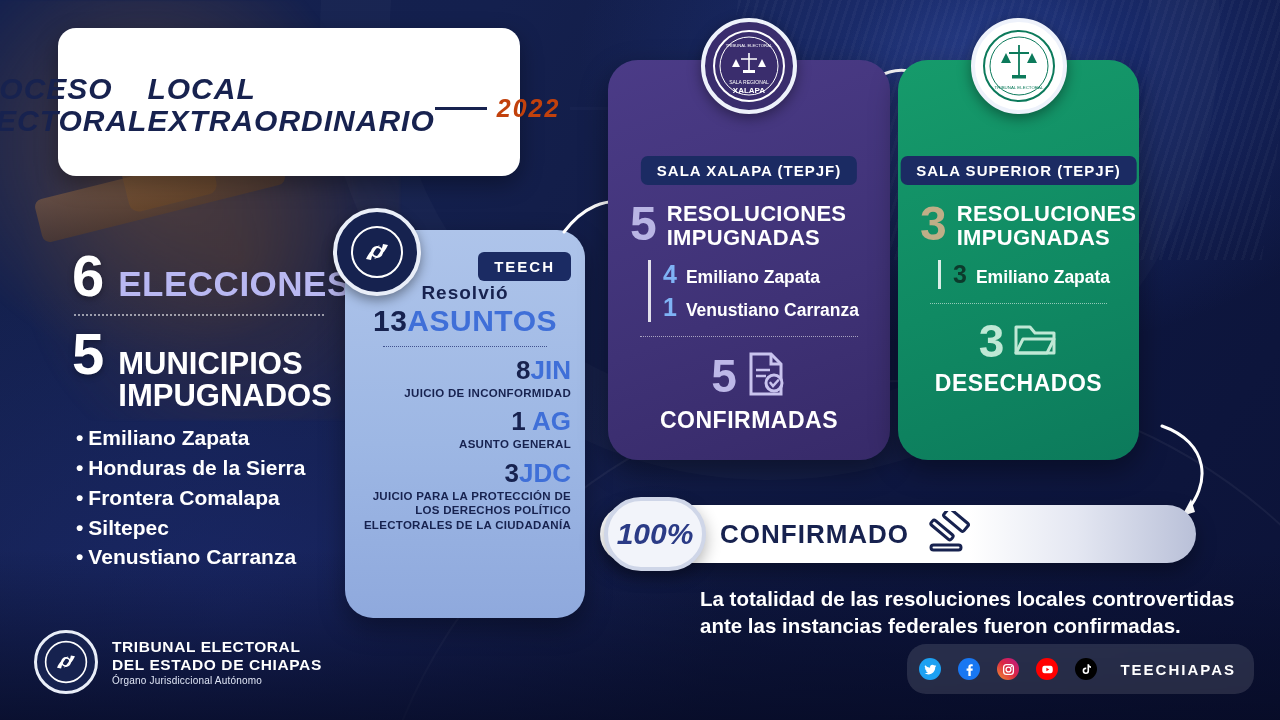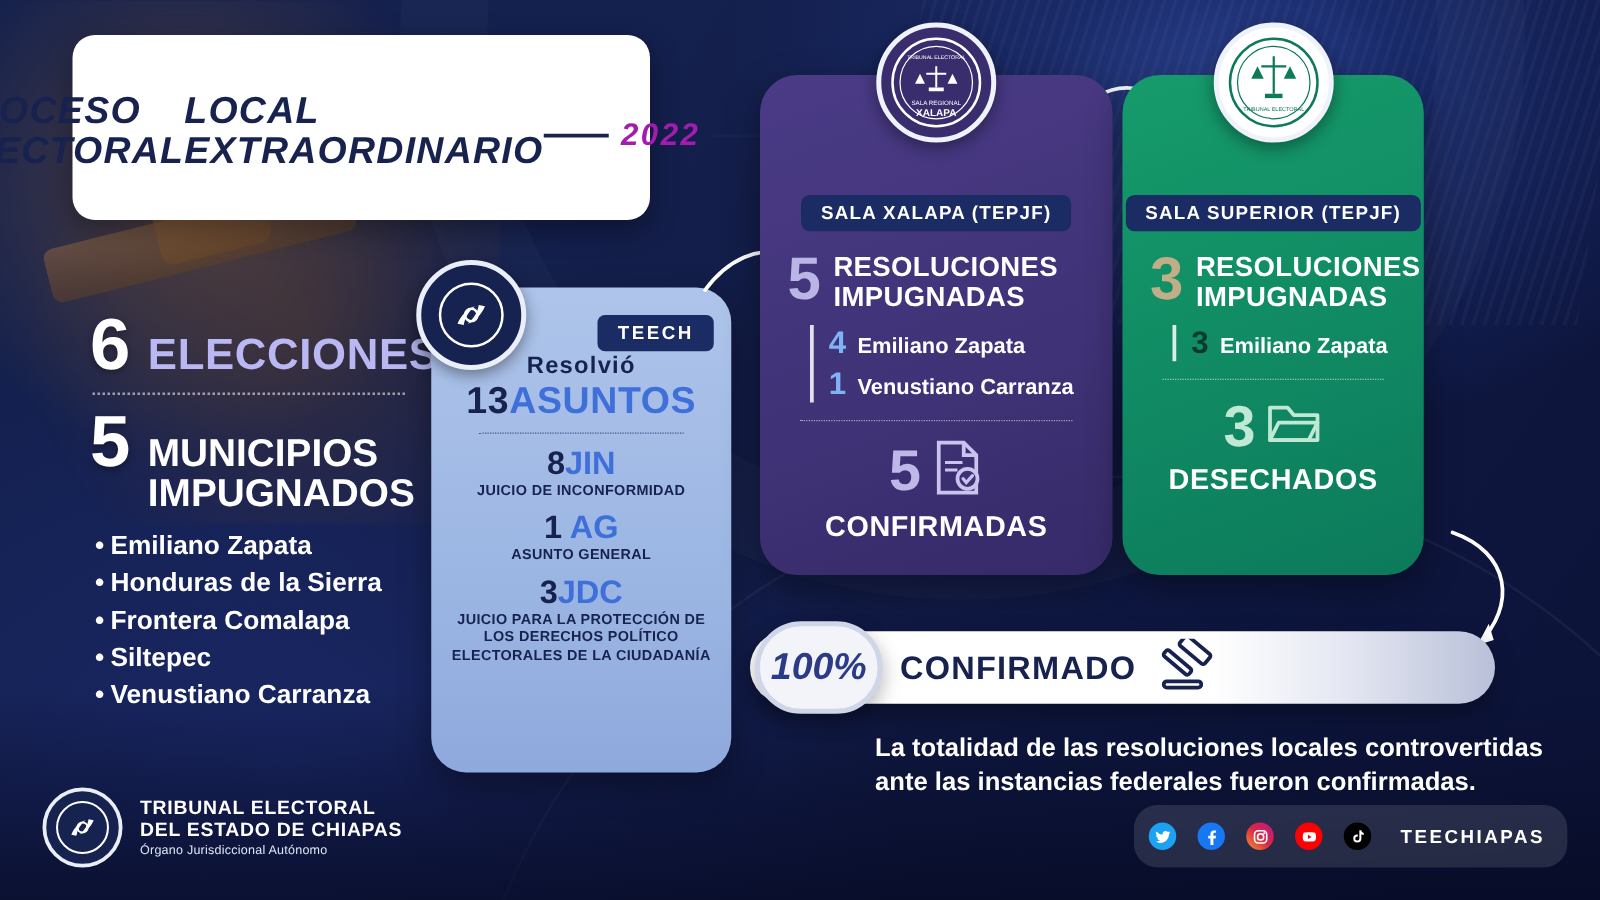--- a/index.html
+++ b/index.html
@@ -71,21 +71,21 @@
   .title-l1, .title-l2 {
     font-style:italic; font-weight:bold; letter-spacing:1px;
     color:#17224f; line-height:1.08;
   }
   .title-l1 { font-size:30px; }
   .title-l2 { font-size:30px; }
   .title-rule {
     display:flex; align-items:center; gap:10px; margin-top:7px;
   }
   .title-rule .line { width:52px; height:3px; background:#17224f; }
-  .title-year { font-style:italic; font-weight:bold; font-size:25px; color:#a21caf; letter-spacing:2px;}
+  .title-year { font-style:italic; font-weight:bold; font-size:25px; color:#c2410c; letter-spacing:2px;}
 
   
   .left-stats { position:absolute; left:72px; top:248px; width:280px; color:#fff; }
   .stat-row { display:flex; align-items:baseline; gap:14px; }
   .stat-num {
     font-size:58px; font-weight:bold; color:#ffffff; line-height:.95;
     text-shadow:0 2px 6px rgba(0,0,0,.35);
   }
   .stat-label-1 {
     font-size:35px; font-weight:bold; color:#b9b8f2; letter-spacing:.5px;
@@ -121,21 +121,21 @@
     position:absolute; left:-12px; top:-22px;
     width:88px; height:88px; border-radius:50%;
     background:#16224f; border:4px solid #e9eef8;
     display:flex; align-items:center; justify-content:center;
     box-shadow:0 4px 12px rgba(0,0,0,.4);
   }
   .teech-resolvio { font-size:19px; font-weight:bold; color:#17224f; letter-spacing:1px; }
   .teech-main { font-size:30px; font-weight:bold; color:#17224f; letter-spacing:.5px; }
   .teech-main .hl { color:#3f6fd8; }
   .teech-rule { border-top:1px dotted #41538f; margin:8px 24px; }
-  .teech-item { margin-top:6px; }
+  .teech-item { margin-top:6px;text-align:right; }
   .teech-item .big { font-size:26px; font-weight:bold; color:#17224f; }
   .teech-item .big .code { color:#3f6fd8; }
   .teech-item .desc { font-size:11.5px; font-weight:bold; color:#17224f; letter-spacing:.3px; line-height:1.25; }
 
   
   .panel {
     position:absolute; border-radius:30px; box-shadow:0 10px 28px rgba(0,0,0,.38);
   }
   .panel-purple {
     left:608px; top:60px; width:282px; height:400px;

